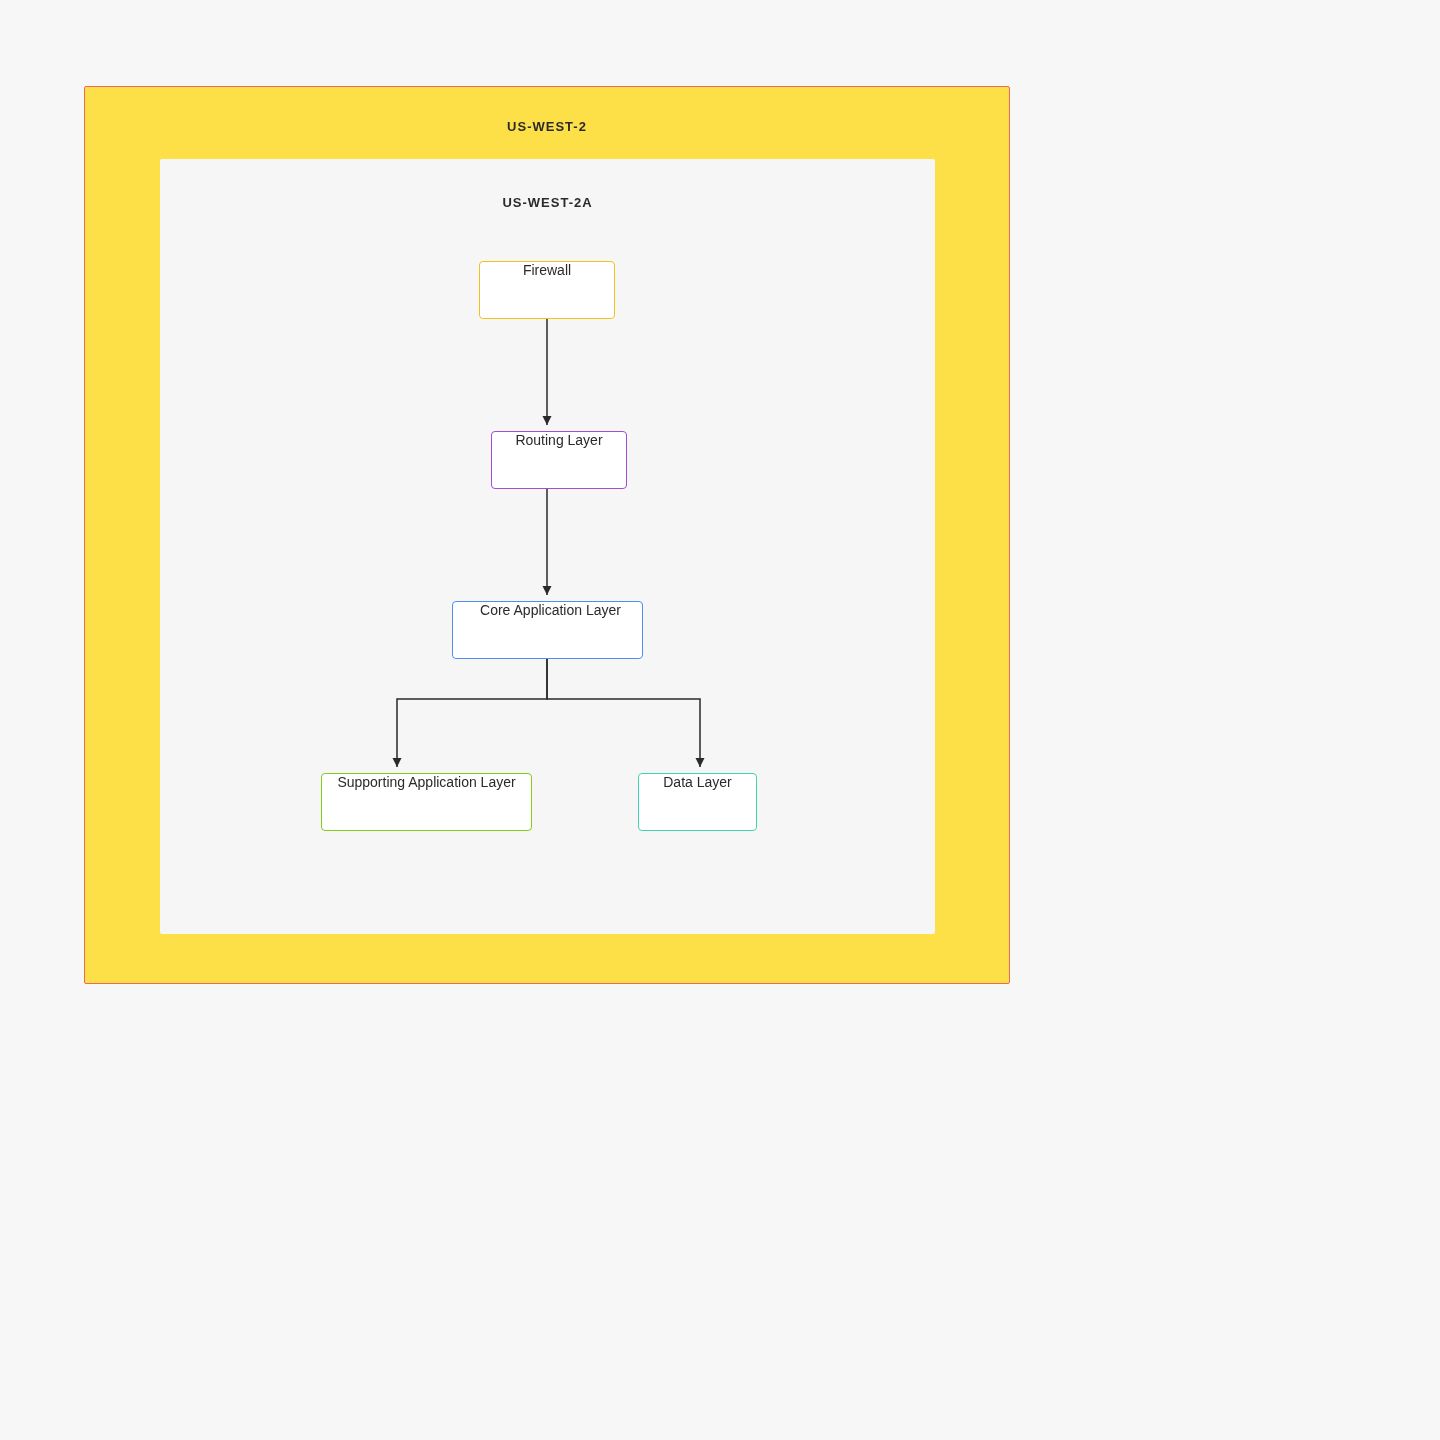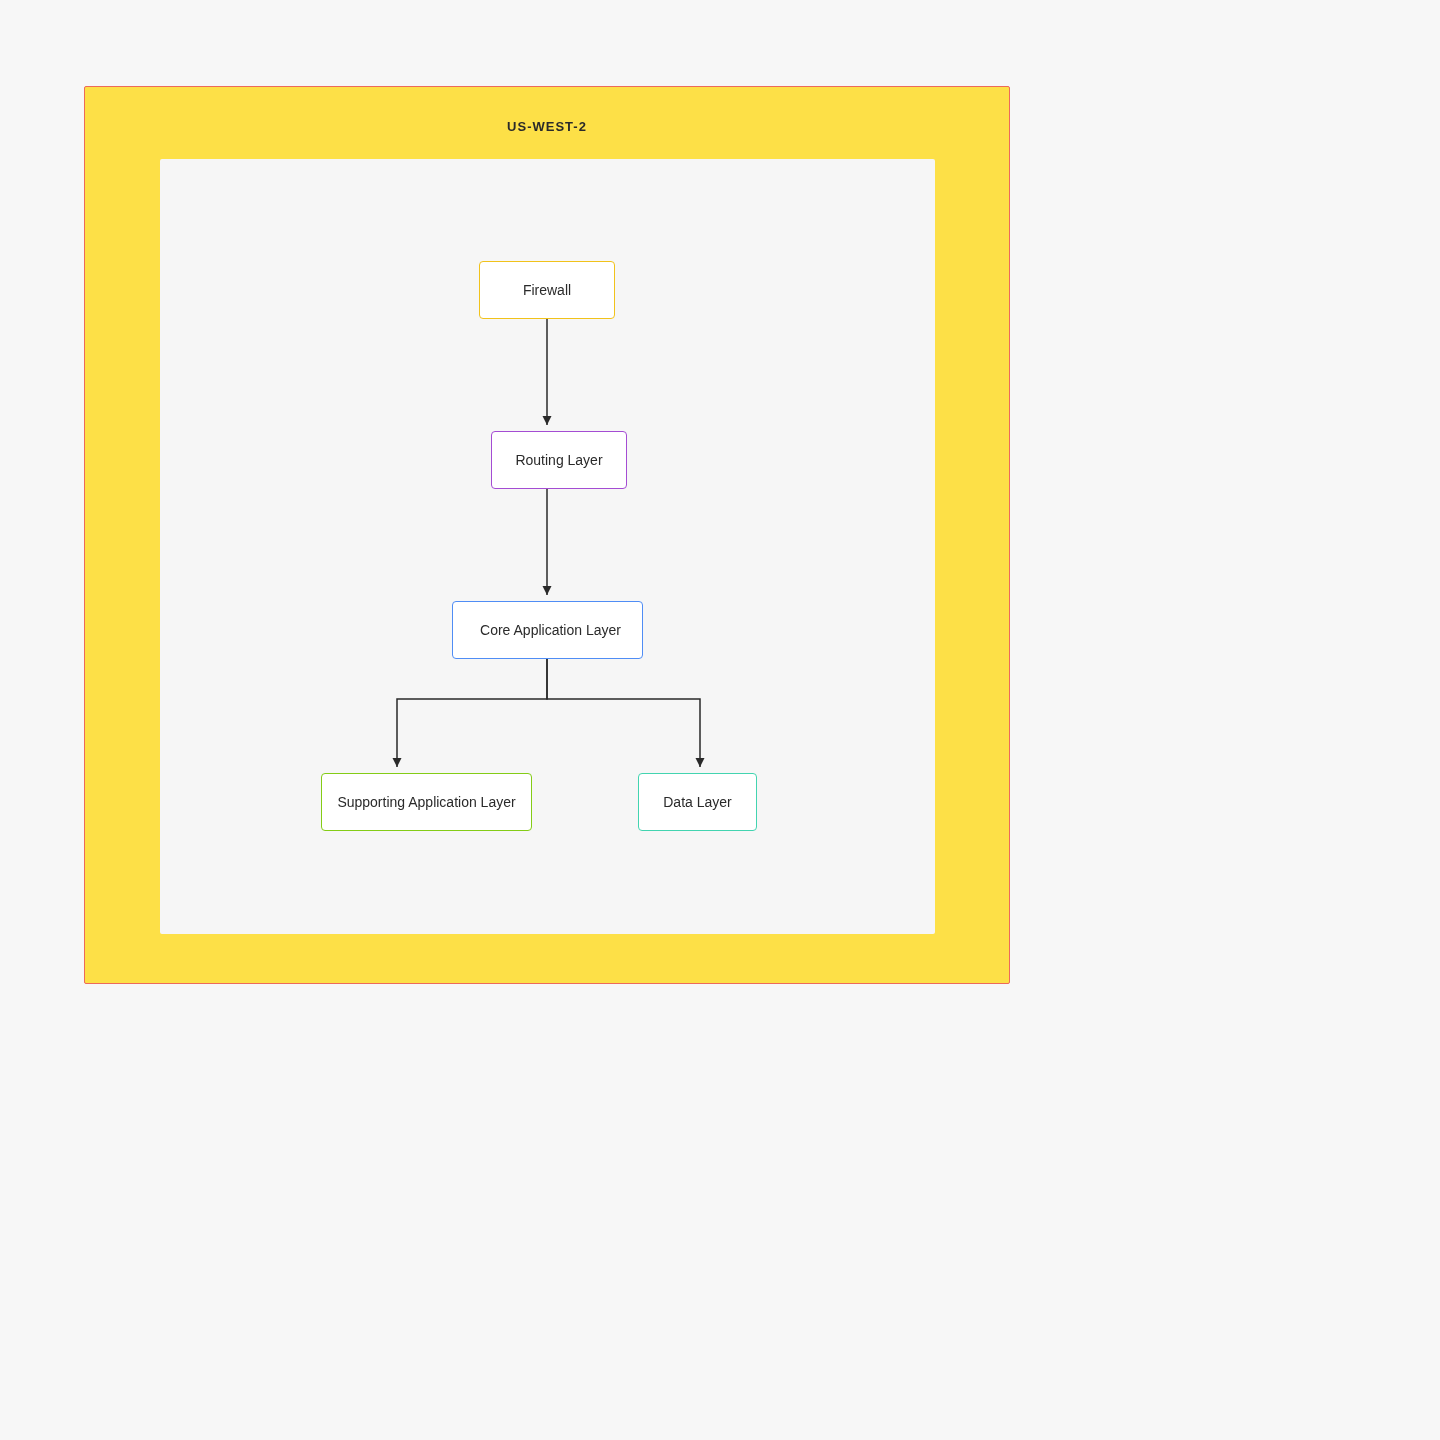--- a/index.html
+++ b/index.html
@@ -49,21 +49,20 @@
     font-size: 13px;
     font-weight: 600;
     letter-spacing: 1px;
     color: #2a2a2a;
   }
   .node {
     position: absolute;
     background: #ffffff;
     border-radius: 4px;
     display: flex;
-    align-items: center;
     justify-content: center;
     font-size: 14px;
     font-weight: 500;
     color: #2a2a2a;
     padding: 0 16px;
     white-space: nowrap;
   }
   .node-firewall {
     left: 319px; top: 102px;
     width: 136px; height: 58px;
@@ -97,20 +96,21 @@
     pointer-events: none;
   }
 </style>
 </head>
 <body>
 
 <div class="region-container">
   <div class="region-title">US-WEST-2</div>
 
   <div class="az-container">
+    <div class="az-title">US-WEST-2A</div>
 
     <svg class="edges">
       <defs>
         <marker id="arrowhead" markerWidth="8" markerHeight="8" refX="6" refY="3" orient="auto">
           <path d="M0,0 L6,3 L0,6 Z" fill="#2a2a2a"></path>
         </marker>
       </defs>
 
       <line x1="387" y1="160" x2="387" y2="266" stroke="#2a2a2a" stroke-width="1.5" marker-end="url(#arrowhead)"></line>
 

